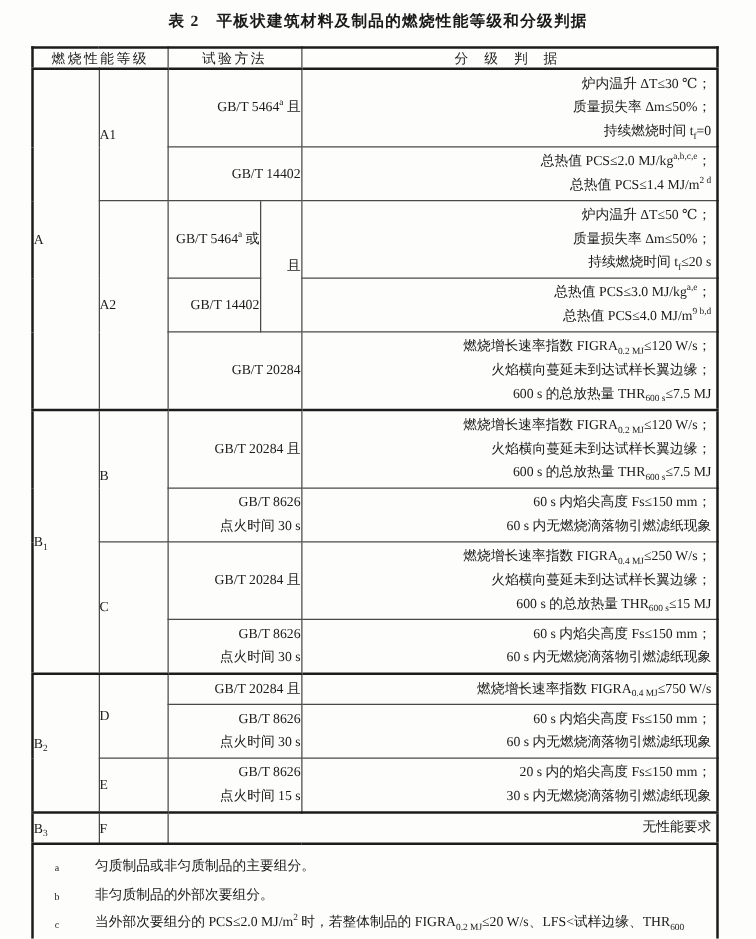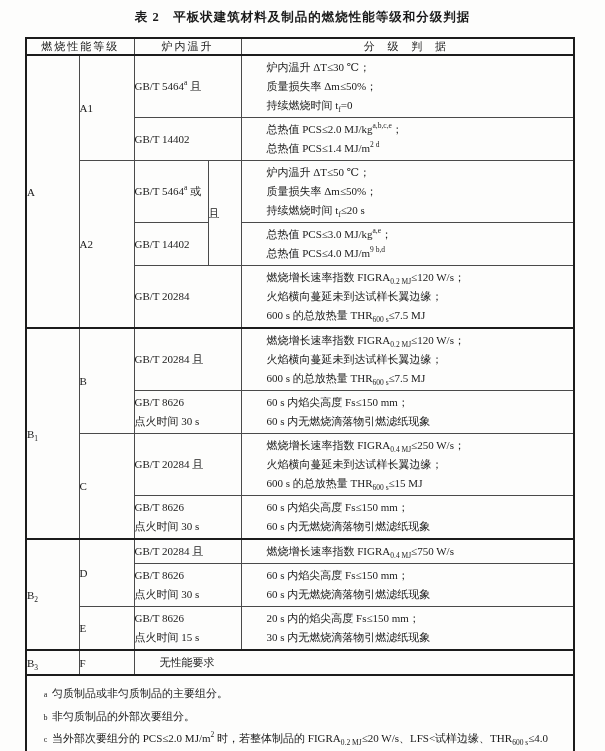--- a/index.html
+++ b/index.html
@@ -26,51 +26,51 @@
     padding:0;vertical-align:middle;
     overflow:hidden;
   }
   tr.hh{height:16px;}
   tr.h58{height:58px;}
   tr.h40{height:40px;}
   tr.h23{height:23px;}
   th{text-align:center;letter-spacing:2px;border-bottom:2px solid #1c1c1c;}
   th.crit-head{letter-spacing:5px;text-align:center;}
   .c-center{}
-  .c-method{text-align:left;line-height:19px;}
-  .c-crit{text-align:left;padding:2px 25px;line-height:19px;}
+  .c-method{text-align:right;line-height:19px;}
+  .c-crit{text-align:right;padding:2px 4px;line-height:19px;}
   .ln{white-space:nowrap;}
   sub,sup{font-size:7.5px;line-height:0;}
   td.lt{border-top:1px solid #a8a8a8;}
   tr.strong td{border-top:2px solid #1c1c1c;}
   td.fn-cell{padding:7px 10px 9px 12px;vertical-align:top;}
   .fn{display:flex;line-height:20.5px;}
   .fn-marker{flex:0 0 13px;font-size:8px;padding-top:2px;text-align:center;}
-  .fn-text{flex:1;}
+  .fn-text{flex:1;margin-left:24px;}
 </style>
 </head>
 <body>
 
 <div class="page">
 
   <div class="title">表 2　平板状建筑材料及制品的燃烧性能等级和分级判据</div>
 
   <table class="doc">
     <colgroup>
       <col class="c1">
         <col class="c2">
         <col class="c3">
         <col class="c4">
         <col class="c5">
     </colgroup>
 
     <tbody>
         <tr class="hh">
       <th colspan="2">燃烧性能等级</th>
-      <th colspan="2">炉内温升</th>
+      <th colspan="2">试验方法</th>
       <th class="crit-head">分 级 判 据</th>
     </tr>
 
     <tr class="h58">
       <td rowspan="5" class="c-center">A</td>
       <td rowspan="2" class="c-center">A1</td>
       <td colspan="2" class="c-method">GB/T 5464<sup>a</sup> 且</td>
       <td class="c-crit">
         <div class="ln">炉内温升 ΔT≤30 ℃；</div>
         <div class="ln">质量损失率 Δm≤50%；</div>

